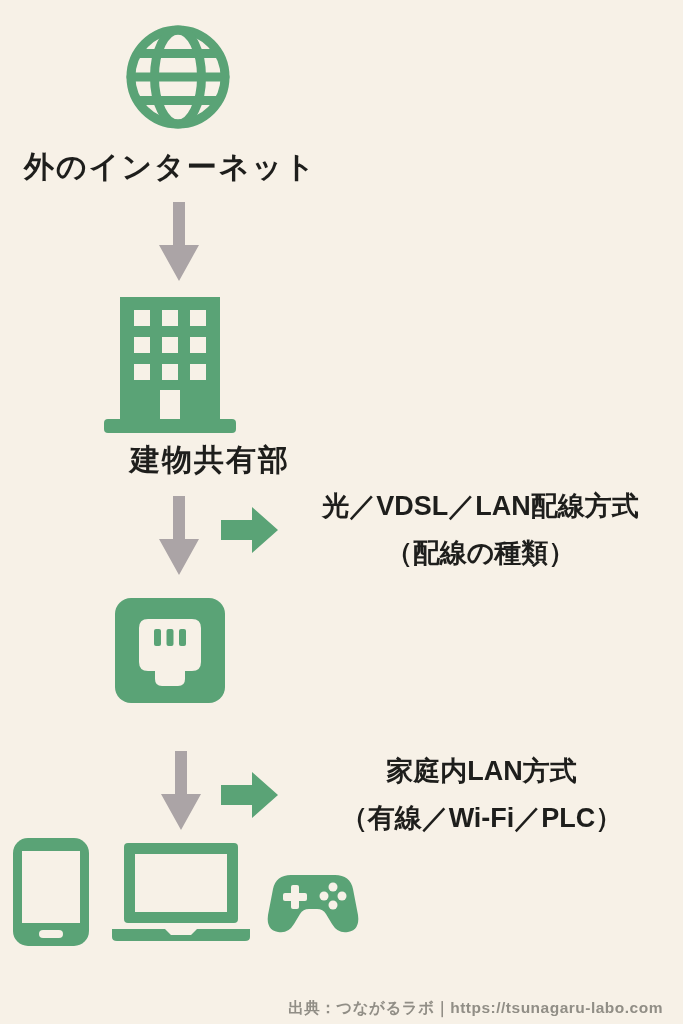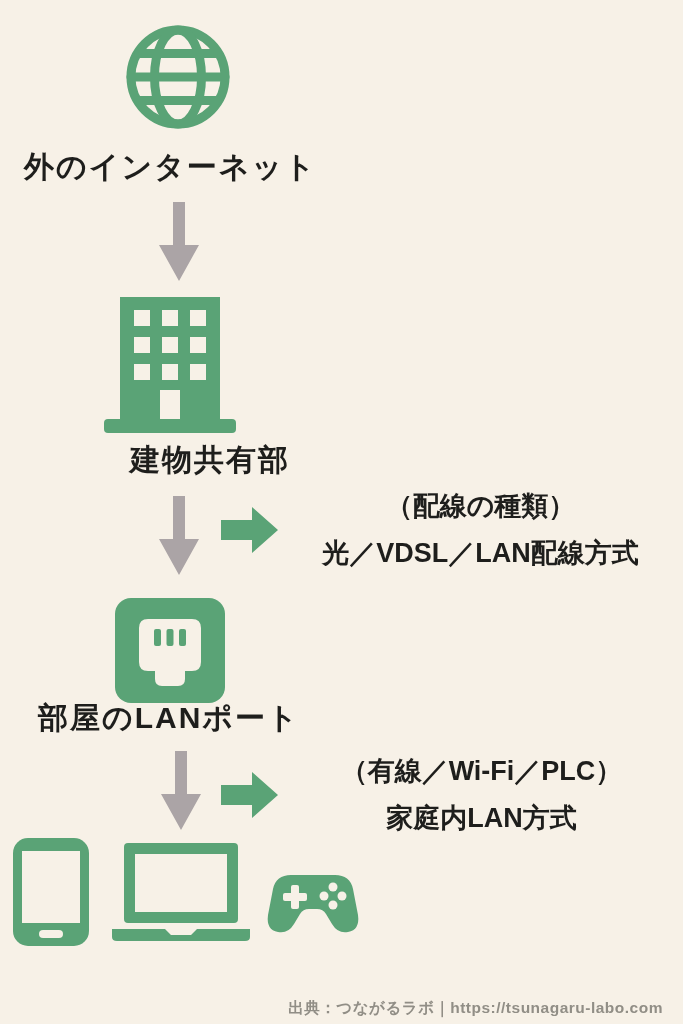--- a/index.html
+++ b/index.html
@@ -114,50 +114,49 @@
     <svg viewBox="0 0 44 80">
         <path fill="currentColor" d="M16,0 H28 V43 H42 L22,79 L2,43 H16 Z"></path>
       </svg>
   </div>
   <div class="arrow-right r1">
     <svg viewBox="0 0 60 52">
         <path fill="currentColor" d="M0,16 H31 V3 L57,26 L31,49 V36 H0 Z"></path>
       </svg>
   </div>
   <div class="branch b1">
+    <div>光／VDSL／LAN配線方式</div>
     <div>（配線の種類）</div>
-    <div>光／VDSL／LAN配線方式</div>
   </div>
 
   <div class="abs icon lanport green-fill">
     <svg viewBox="0 0 110 105">
       <rect x="0" y="0" width="110" height="105" rx="16" fill="currentColor"></rect>
       <path fill="#f7f1e7" d="M33,21 H77 Q86,21 86,30 V64 Q86,73 77,73 H70 V81 Q70,88 63,88 H47 Q40,88 40,81 V73 H33 Q24,73 24,64 V30 Q24,21 33,21 Z"></path>
       <g fill="currentColor">
         <rect x="39" y="31" width="7" height="17" rx="2"></rect>
         <rect x="51.5" y="31" width="7" height="17" rx="2"></rect>
         <rect x="64" y="31" width="7" height="17" rx="2"></rect>
       </g>
     </svg>
   </div>
-  <div class="label lbl-lanport">部屋のLANポート</div>
 
   <div class="arrow-down a3">
     <svg viewBox="0 0 44 80">
         <path fill="currentColor" d="M16,0 H28 V43 H42 L22,79 L2,43 H16 Z"></path>
       </svg>
   </div>
   <div class="arrow-right r2">
     <svg viewBox="0 0 60 52">
         <path fill="currentColor" d="M0,16 H31 V3 L57,26 L31,49 V36 H0 Z"></path>
       </svg>
   </div>
   <div class="branch b2">
+    <div>家庭内LAN方式</div>
     <div>（有線／Wi-Fi／PLC）</div>
-    <div>家庭内LAN方式</div>
   </div>
 
   <div class="abs icon phone green-fill">
     <svg viewBox="0 0 76 108">
       <rect x="0" y="0" width="76" height="108" rx="15" fill="currentColor"></rect>
       <rect x="9" y="13" width="58" height="72" fill="#f7f1e7"></rect>
       <rect x="26" y="92" width="24" height="8" rx="4" fill="#f7f1e7"></rect>
     </svg>
   </div>
   <div class="abs icon laptop green-fill">

